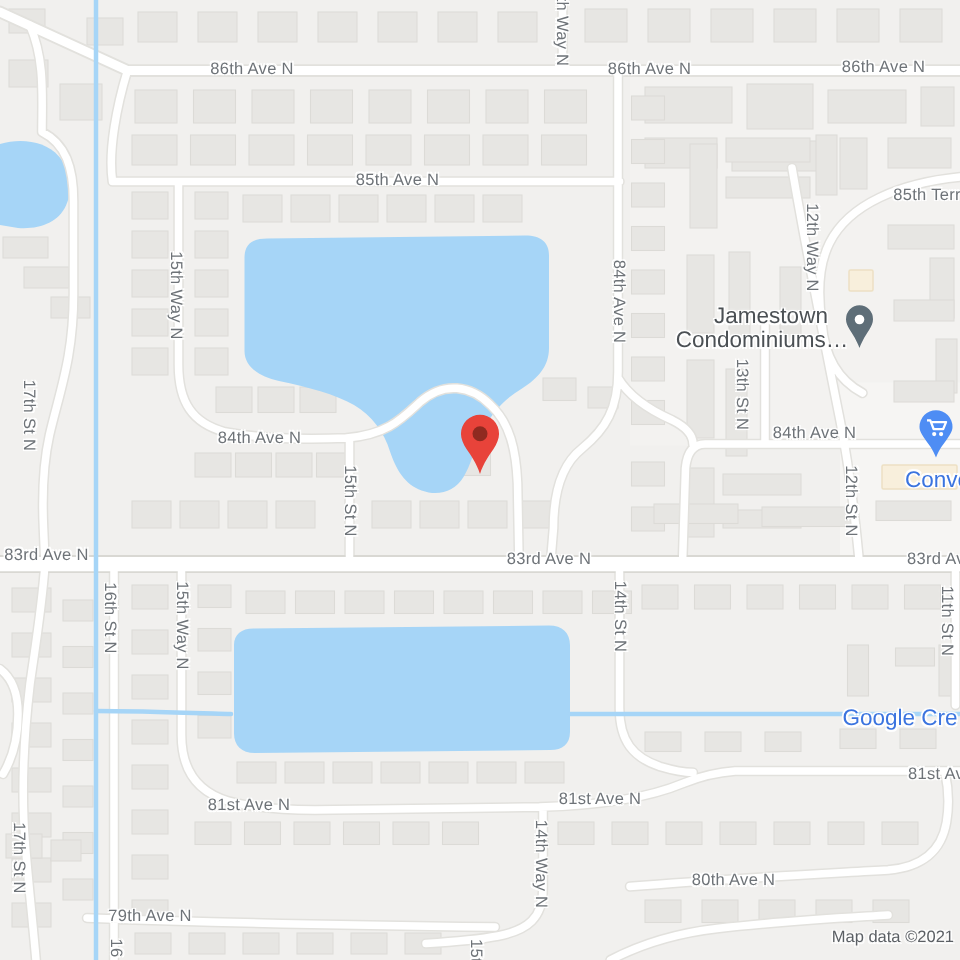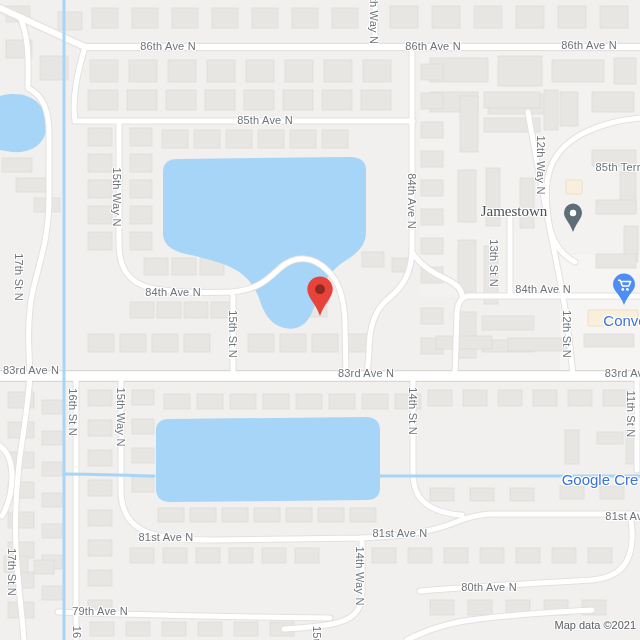--- a/index.html
+++ b/index.html
@@ -270,21 +270,21 @@
       <rect x="566" y="180" width="16" height="14" rx="1" fill="#F8EFDC" stroke="#EDE0C3"></rect>
       <rect x="588" y="310" width="50" height="16" rx="1" fill="#F8EFDC" stroke="#EDE0C3"></rect>
     </g>
   </svg>
 
   <div id="labels">
       <div class="lbl street" style="left: 168px; top: 46px;">86th Ave N</div>
       <div class="lbl street" style="left: 433px; top: 46px;">86th Ave N</div>
       <div class="lbl street" style="left: 589px; top: 45px;">86th Ave N</div>
       <div class="lbl street" style="left: 265px; top: 120px;">85th Ave N</div>
-      <div class="lbl street" style="left: 618px; top: 130px; margin-top: 37px;">85th Terr</div>
+      <div class="lbl street" style="left: 618px; top: 130px;">85th Terr</div>
       <div class="lbl street" style="left: 173px; top: 292px;">84th Ave N</div>
       <div class="lbl street" style="left: 543px; top: 289px;">84th Ave N</div>
       <div class="lbl street" style="left: 31px; top: 370px;">83rd Ave N</div>
       <div class="lbl street" style="left: 366px; top: 373px;">83rd Ave N</div>
       <div class="lbl street" style="left: 624px; top: 373px;">83rd Av</div>
       <div class="lbl street" style="left: 166px; top: 537px;">81st Ave N</div>
       <div class="lbl street" style="left: 400px; top: 533px;">81st Ave N</div>
       <div class="lbl street" style="left: 624px; top: 516px;">81st Av</div>
       <div class="lbl street" style="left: 489px; top: 587px; text-align: center;">80th Ave N</div>
       <div class="lbl street" style="left: 100px; top: 611px;">79th Ave N</div>
@@ -297,21 +297,22 @@
       <div class="lbl street rot" style="left: 77px; top: 632px;">16</div>
       <div class="lbl street rot" style="left: 121px; top: 417px;">15th Way N</div>
       <div class="lbl street rot" style="left: 413px; top: 411px;">14th St N</div>
       <div class="lbl street rot" style="left: 360px; top: 576px;">14th Way N</div>
       <div class="lbl street rot" style="left: 494px; top: 263px;">13th St N</div>
       <div class="lbl street rot" style="left: 541px; top: 165px;">12th Way N</div>
       <div class="lbl street rot" style="left: 567px; top: 334px;">12th St N</div>
       <div class="lbl street rot" style="left: 631px; top: 414px;">11th St N</div>
       <div class="lbl street rot" style="left: 412px; top: 201px;">84th Ave N</div>
       <div class="lbl street rot" style="left: 317px; top: 634px;">15t</div>
-      <div class="lbl poi" style="left: 514px; top: 211px; font-family: Liberation Serif, serif;">Jamestown</div>
+      <div class="lbl poi" style="left: 514px; top: 211px;">Jamestown</div>
+      <div class="lbl poi" style="left: 508px; top: 227px;">Condominiums…</div>
       <div class="lbl poi-blue" style="left: 625px; top: 320px;">Conve</div>
       <div class="lbl water-lbl" style="left: 600px; top: 479px;">Google Cre</div>
     </div>
 
   <svg class="marker" id="mk-jamestown" width="24" height="30" viewBox="0 0 24 30" style="left: 561px; top: 203px;">
     <path id="jt-body" d="M12,29 C10,23.5 7.5,20 5.5,16.8 C4,14.4 3,12.2 3,9.8 A9,9.3 0 1,1 21,9.8
          C21,12.2 20,14.4 18.5,16.8 C16.5,20 14,23.5 12,29 Z" fill="#5E6E78"></path>
     <circle cx="12" cy="10" r="3.2" fill="#FFFFFF"></circle>
   </svg>
 

